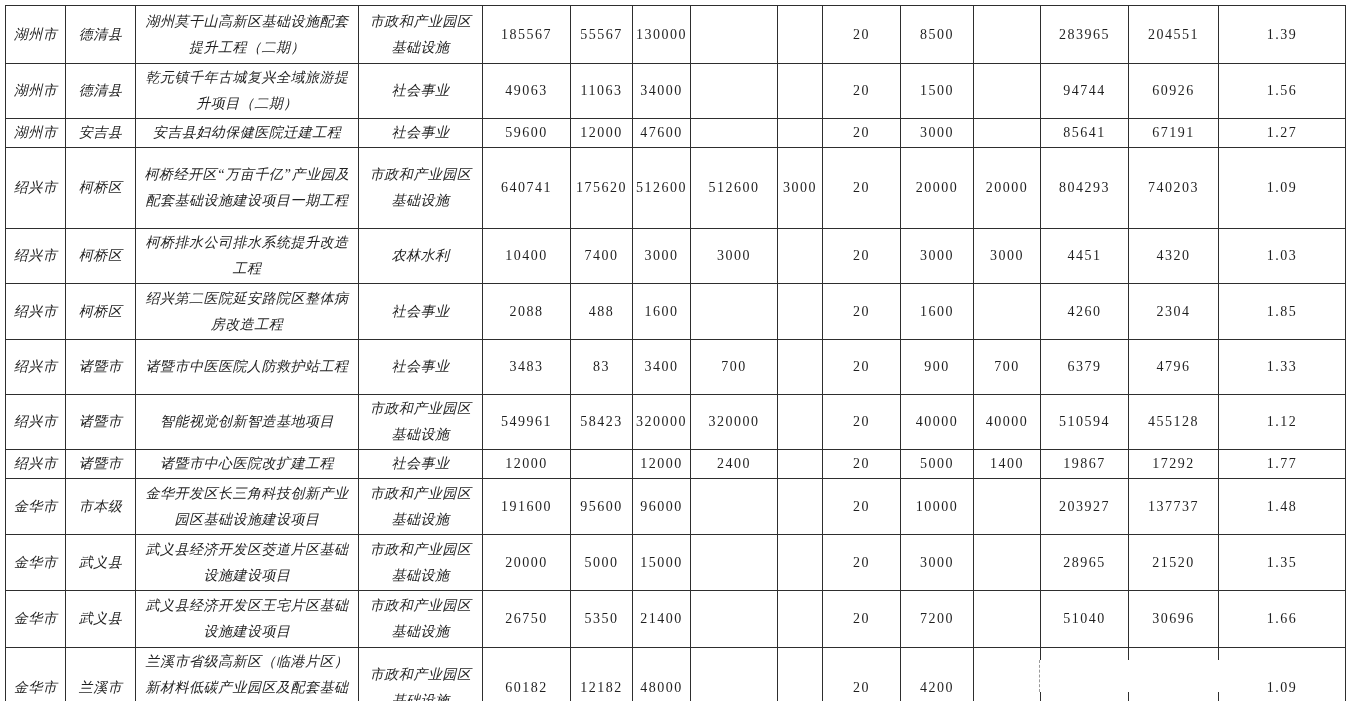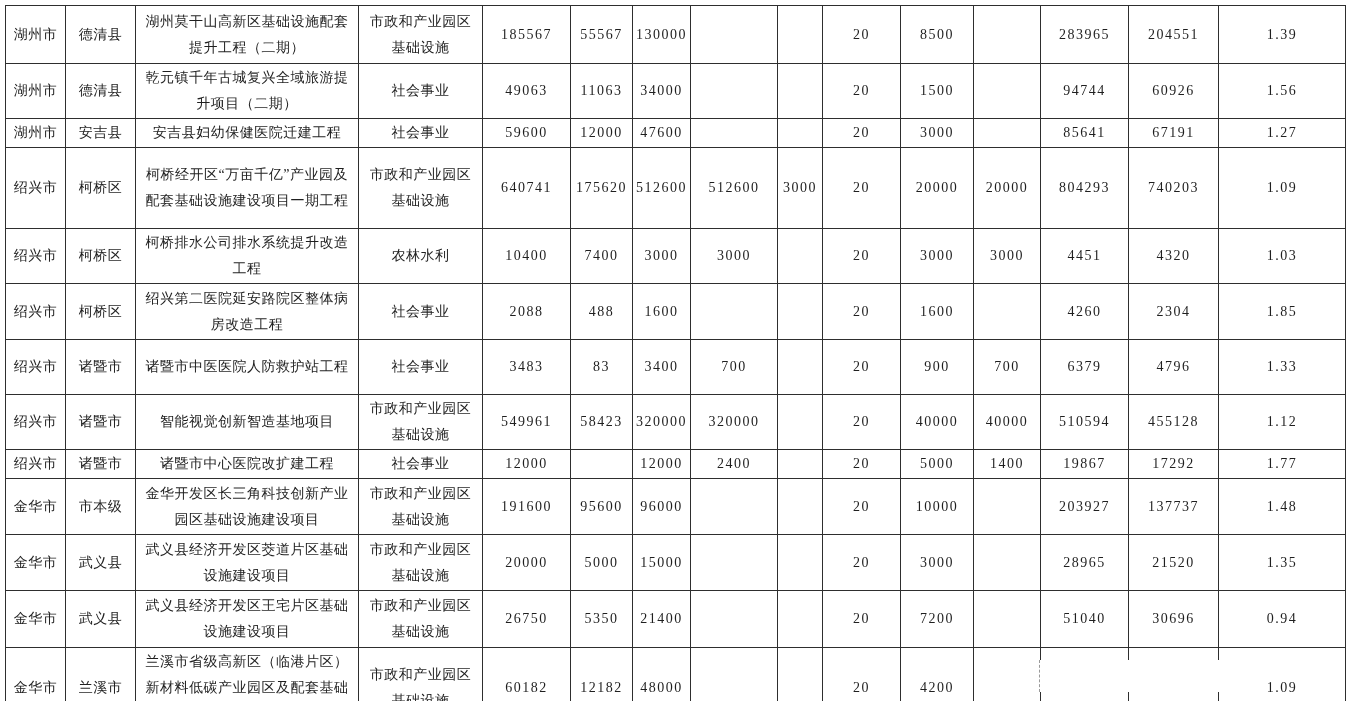--- a/index.html
+++ b/index.html
@@ -31,20 +31,21 @@
     color: #1f1f1f;
     font-size: 14px;
     line-height: 26px;
     padding: 1px 4px;
     overflow: hidden;
     word-break: break-all;
   }
   table.doc-table td.txt {
     padding: 1px 7px;
     letter-spacing: 0.5px;
+    font-style: italic;
   }
   table.doc-table td.num {
     font-size: 14px;
     letter-spacing: 1.5px;
     line-height: 24px;
     padding: 1px 3px;
   }
   
   .artifact {
     position: absolute;
@@ -284,21 +285,21 @@
           <td class="num">26750</td>
           <td class="num">5350</td>
           <td class="num">21400</td>
           <td class="num"></td>
           <td class="num"></td>
           <td class="num">20</td>
           <td class="num">7200</td>
           <td class="num"></td>
           <td class="num">51040</td>
           <td class="num">30696</td>
-          <td class="num">0.94</td>
+          <td class="num">1.66</td>
         </tr>
         <tr style="height: 69px;">
           <td class="txt">金华市</td>
           <td class="txt">兰溪市</td>
           <td class="txt">兰溪市省级高新区（临港片区）新材料低碳产业园区及配套基础设施建设项目</td>
           <td class="txt">市政和产业园区基础设施</td>
           <td class="num">60182</td>
           <td class="num">12182</td>
           <td class="num">48000</td>
           <td class="num"></td>

